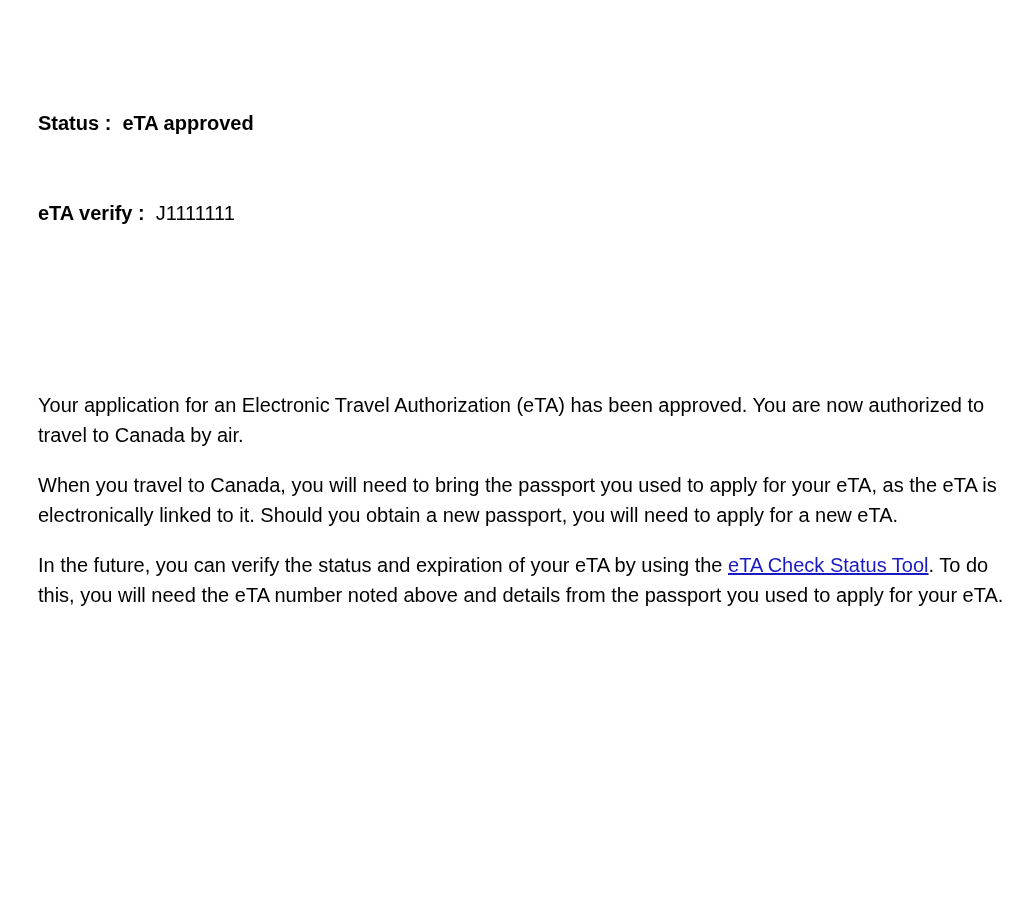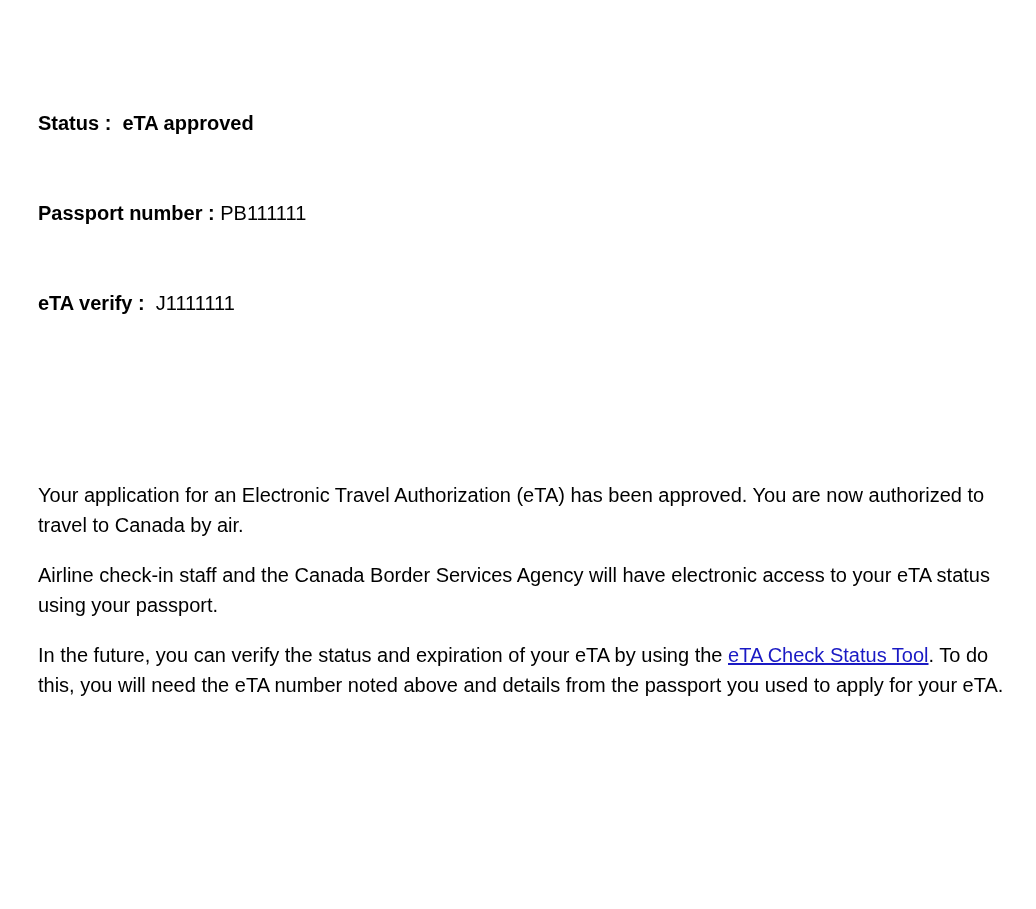--- a/index.html
+++ b/index.html
@@ -38,28 +38,27 @@
   }
 </style>
 </head>
 <body>
 
 <div class="page">
   <div class="content">
 
     <div class="status-block">
       <span class="row"><span class="lbl">Status : </span><span class="val bold"> eTA approved</span></span>
-      <span class="row"><span class="lbl">Passport number : </span><span class="val">PB111111</span></span>
       <span class="row"><span class="lbl">eTA verify : </span><span class="val"> J1111111</span></span>
     </div>
 
     <div class="body-copy">
       <p class="first">Your application for an Electronic Travel Authorization (eTA) has been approved. You are now authorized to travel to Canada by air.</p>
 
+      <p>When you travel to Canada, you will need to bring the passport you used to apply for your eTA, as the eTA is electronically linked to it. Should you obtain a new passport, you will need to apply for a new eTA.</p>
 
-      <p>Airline check-in staff and the Canada Border Services Agency will have electronic access to your eTA status using your passport.</p>
 
       <p><span>In the future, you can verify the status and expiration of your eTA by using the </span><a class="link">eTA Check Status Tool</a><span>. To do this, you will need the eTA number noted above and details from the passport you used to apply for your eTA.</span></p>
 
     </div>
 
   </div>
 </div>
 
 </body></html>

